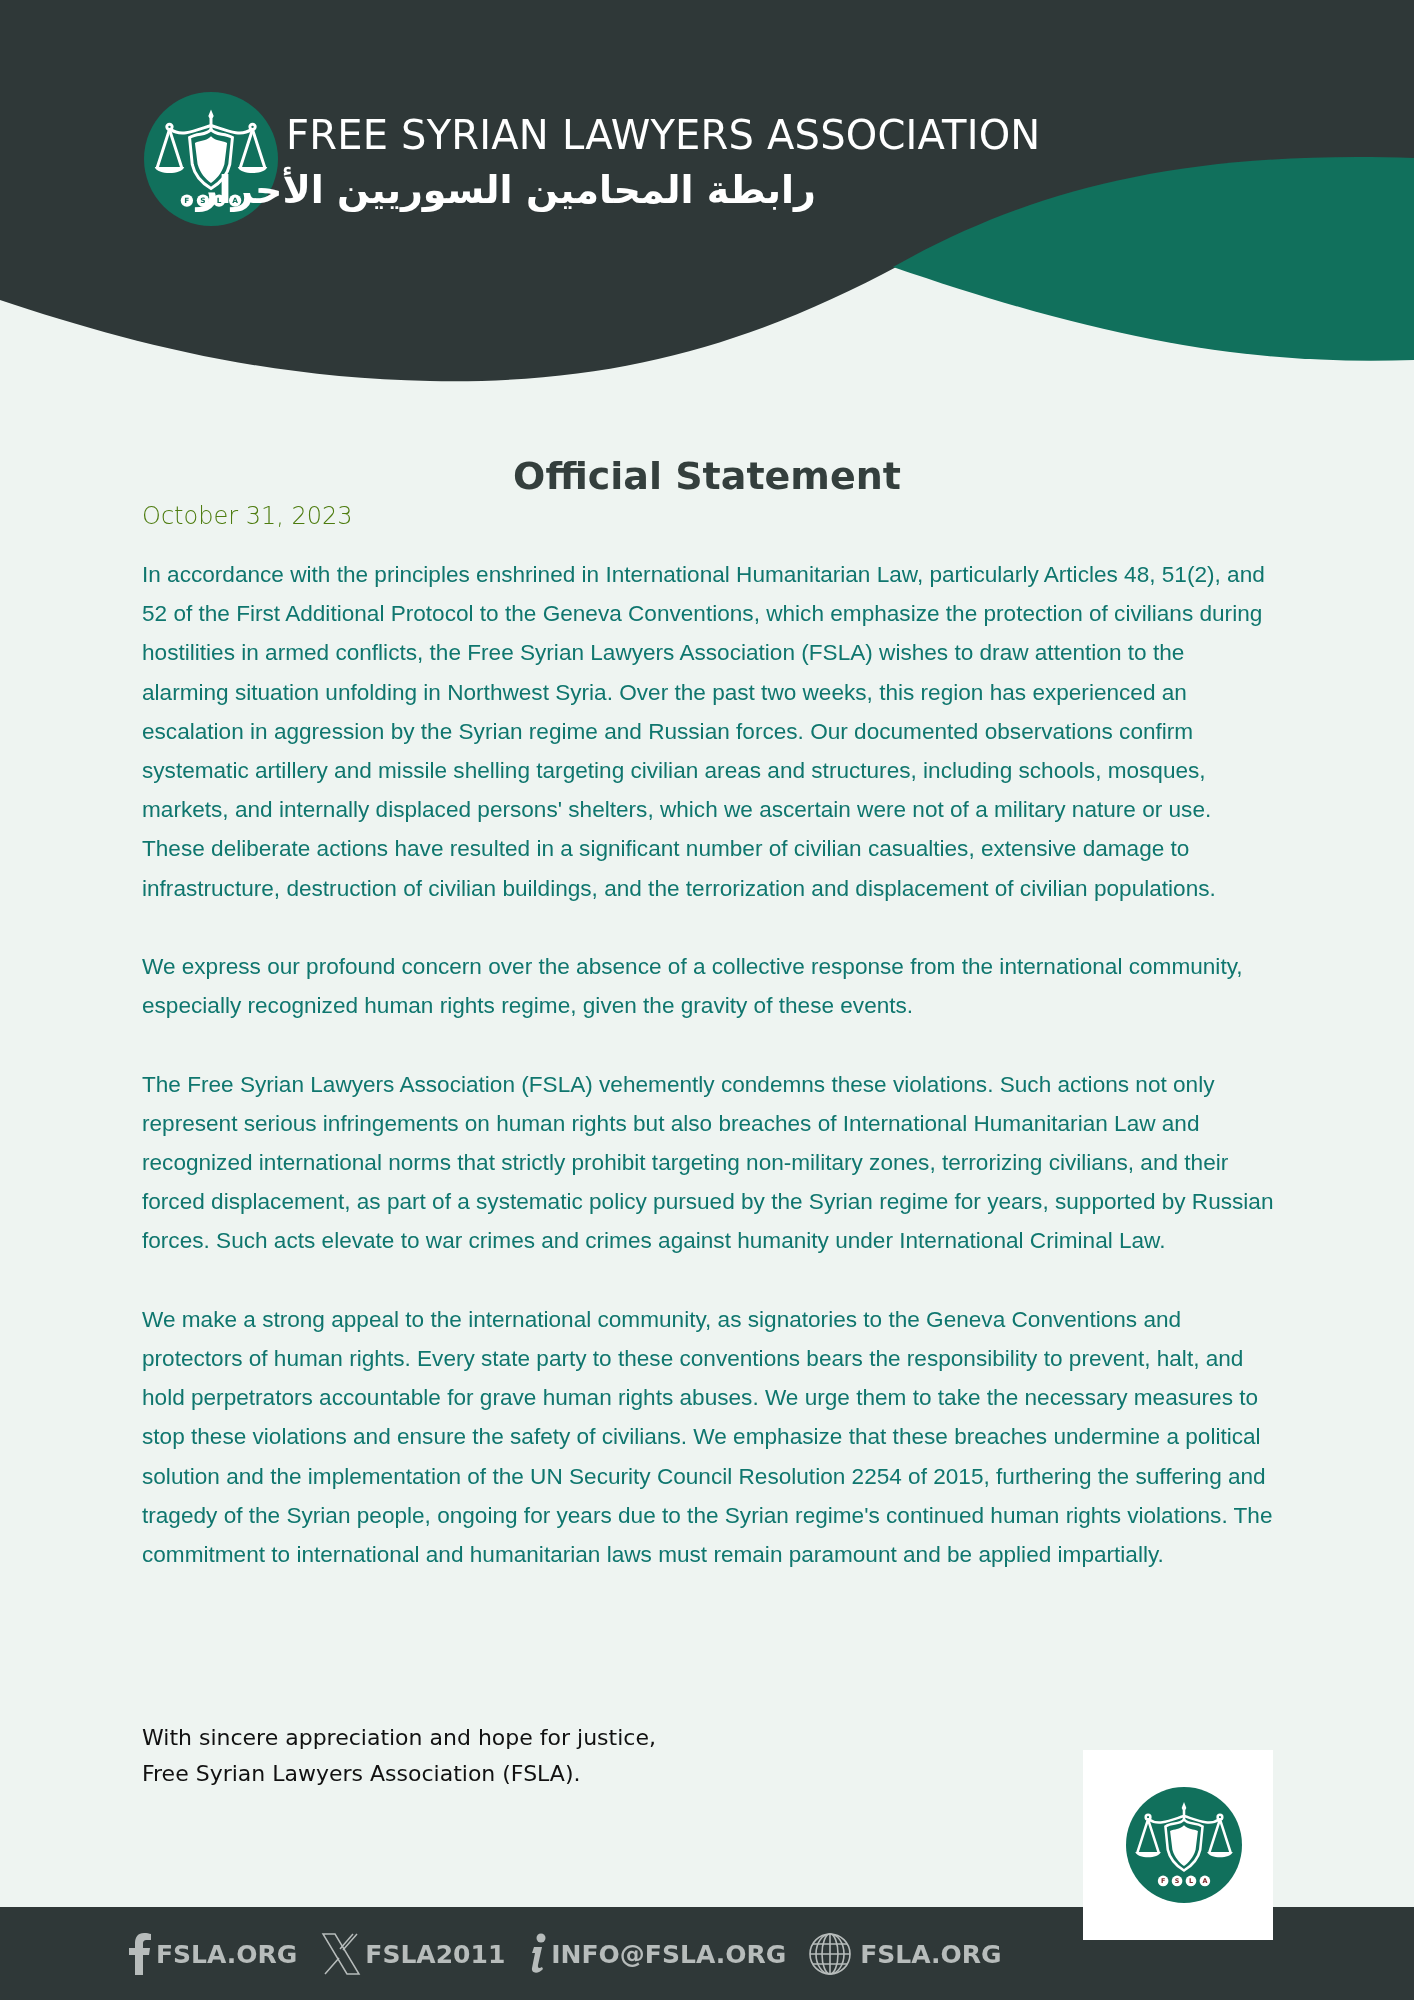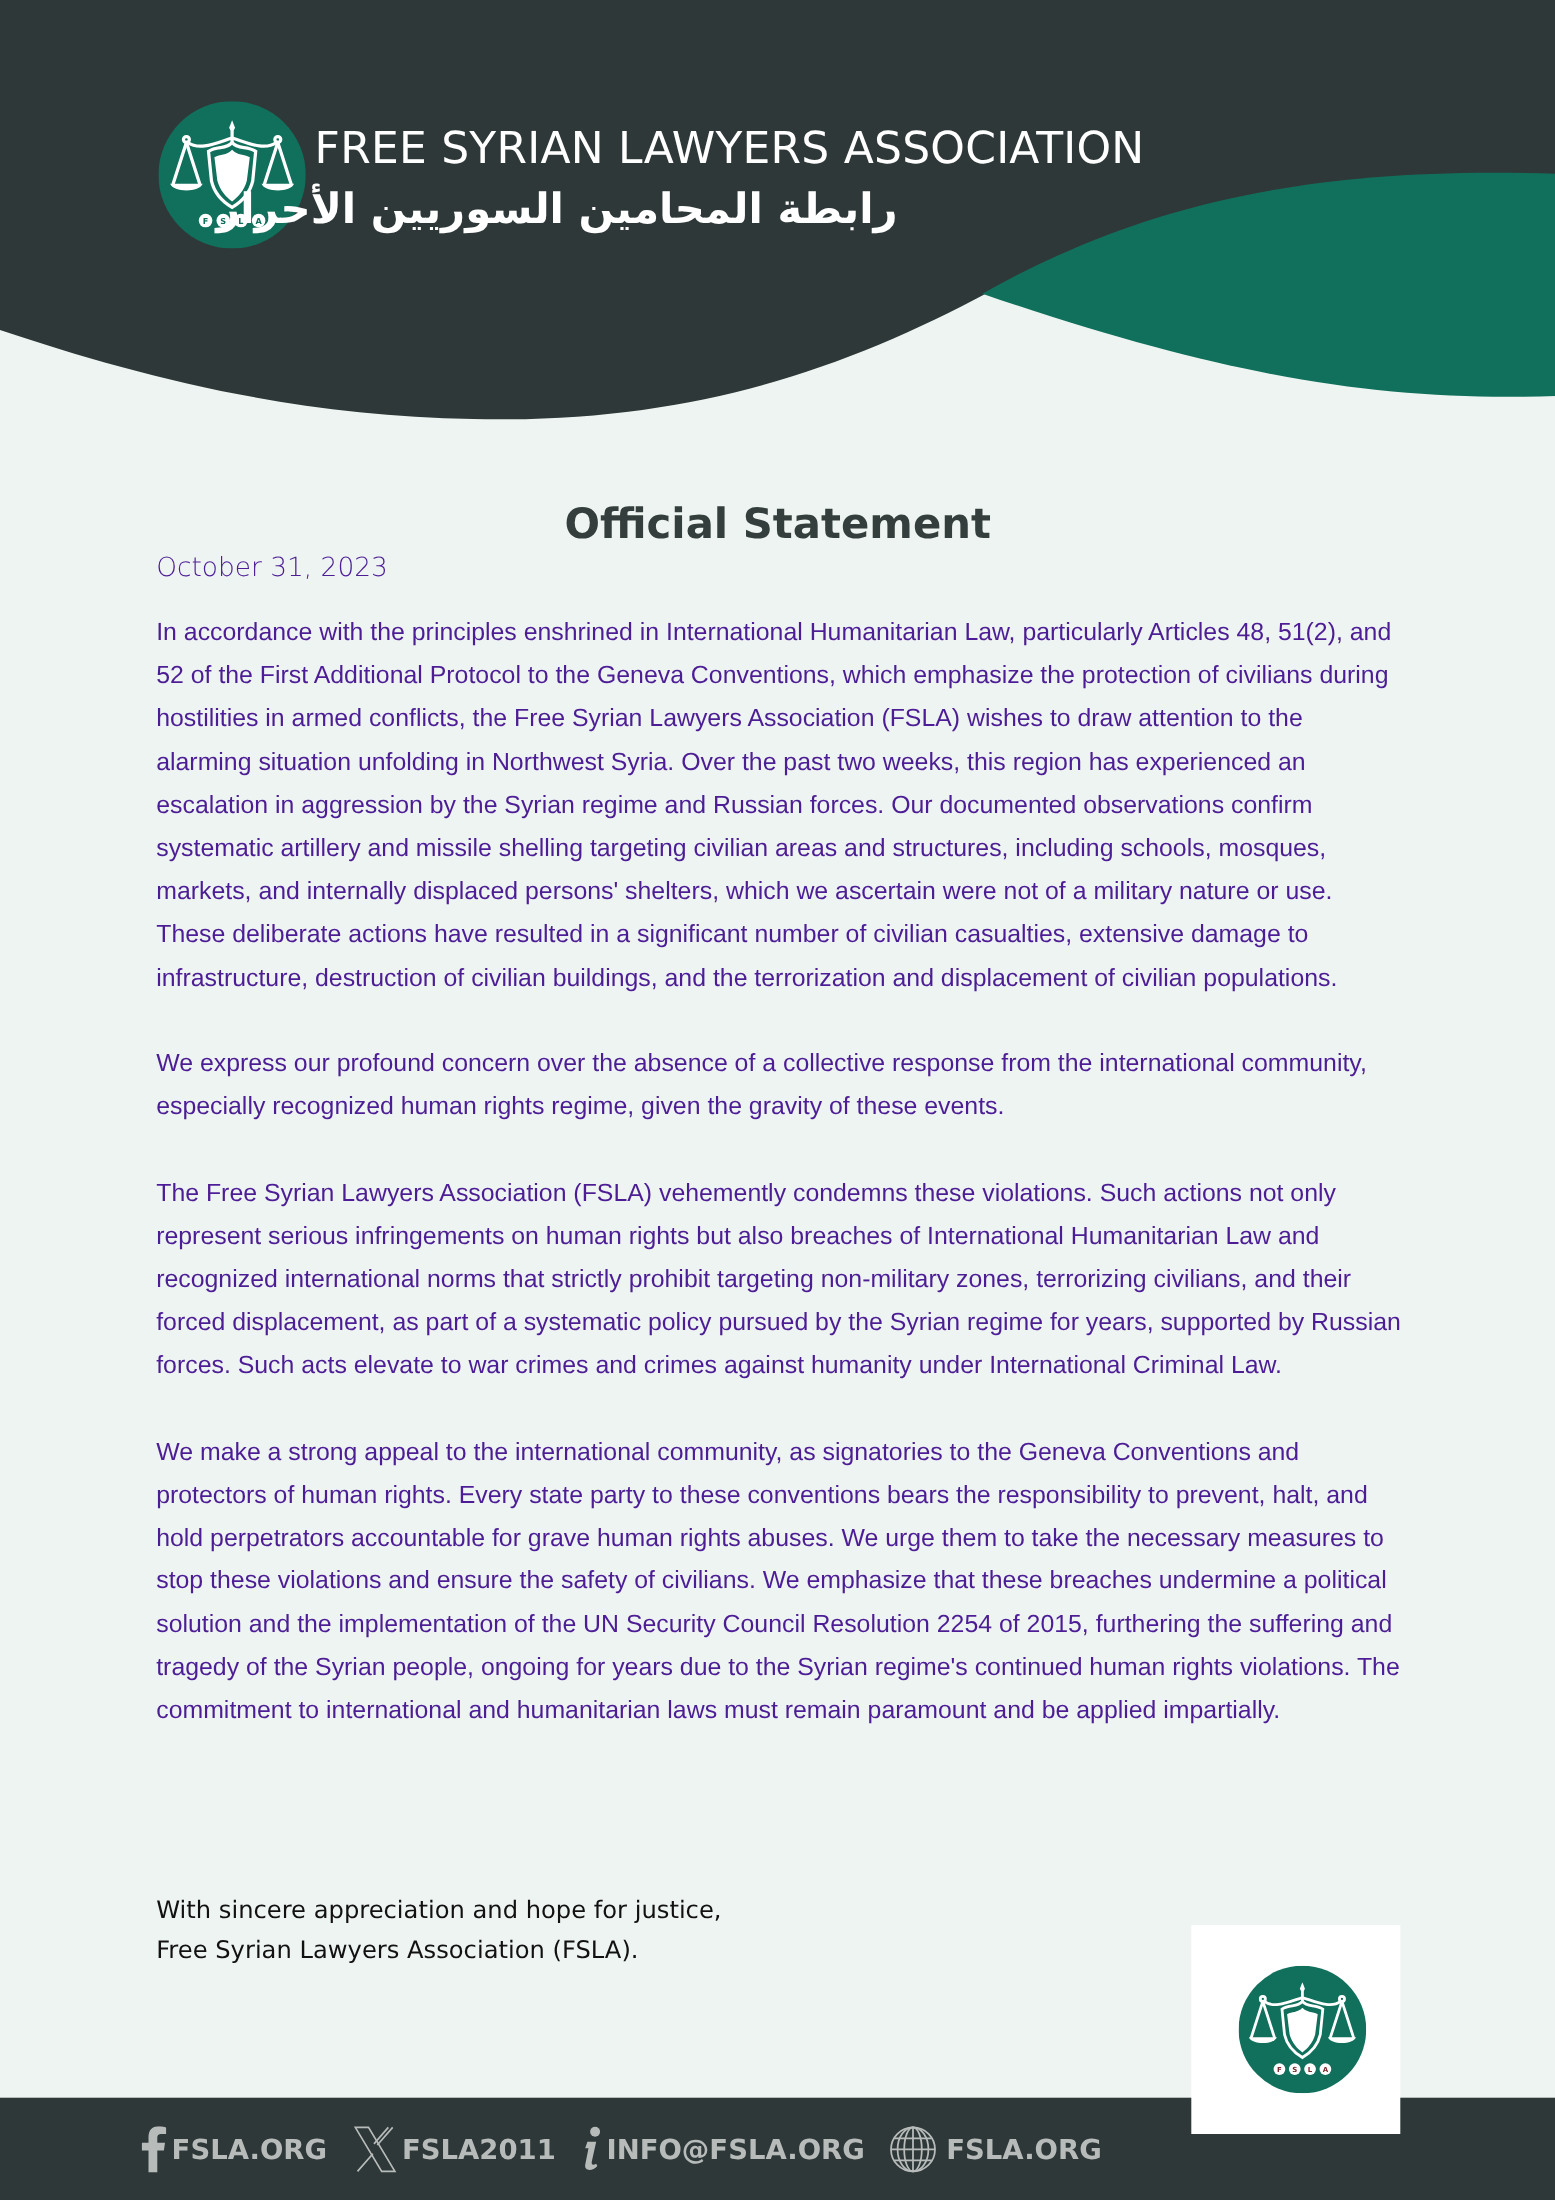--- a/index.html
+++ b/index.html
@@ -51,31 +51,31 @@
       text-align: center;
       color: #343f3d;
       font-family: "DejaVu Sans", sans-serif;
       font-weight: bold;
       font-size: 38px;
       margin: 0;
     }
     .statement-date {
       position: absolute;
       left: 142px; top: 502px;
-      color: #4c1d95;
+      color: #4d7c0f;
       font-family: "DejaVu Sans", sans-serif;
       font-weight: 300;
       font-size: 24px;
       margin: 0;
     }
     .body-text {
       position: absolute;
       left: 142px; top: 555px;
       width: 1132px;
-      color: #4c1d95;
+      color: #0f766e;
       font-family: "Liberation Sans", sans-serif;
       font-size: 22.6px;
       line-height: 39.2px;
     }
     .body-text p {
       margin: 0 0 39.2px 0;
     }
     .closing {
       position: absolute;
       left: 142px; top: 1720px;

